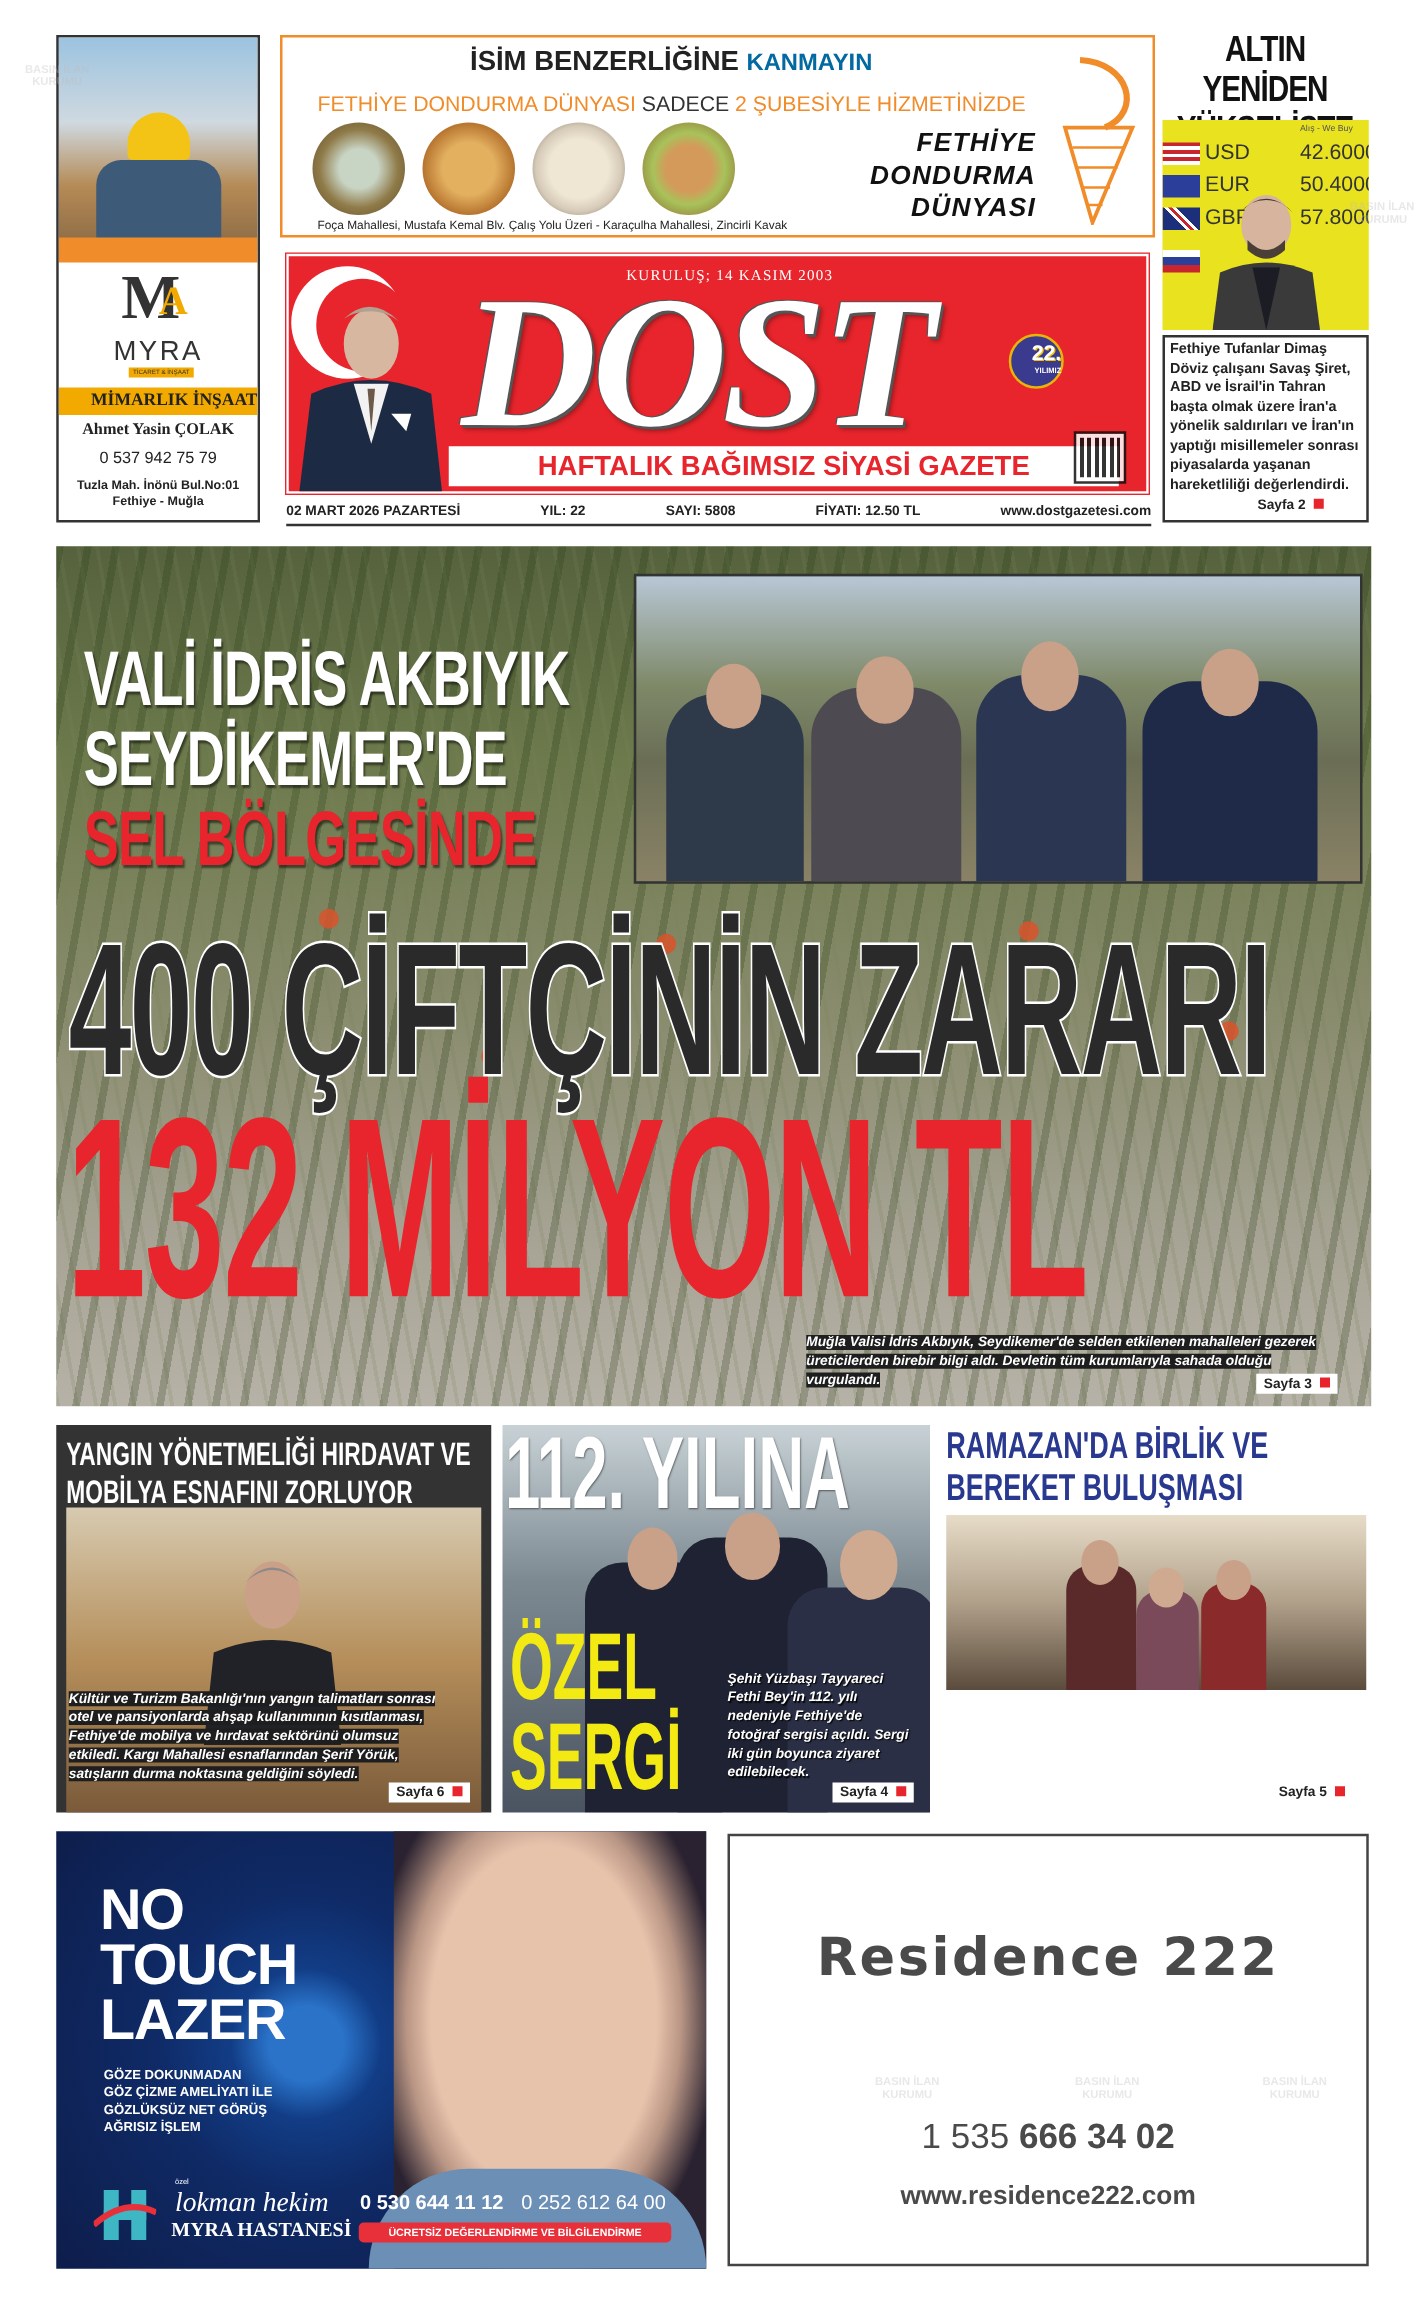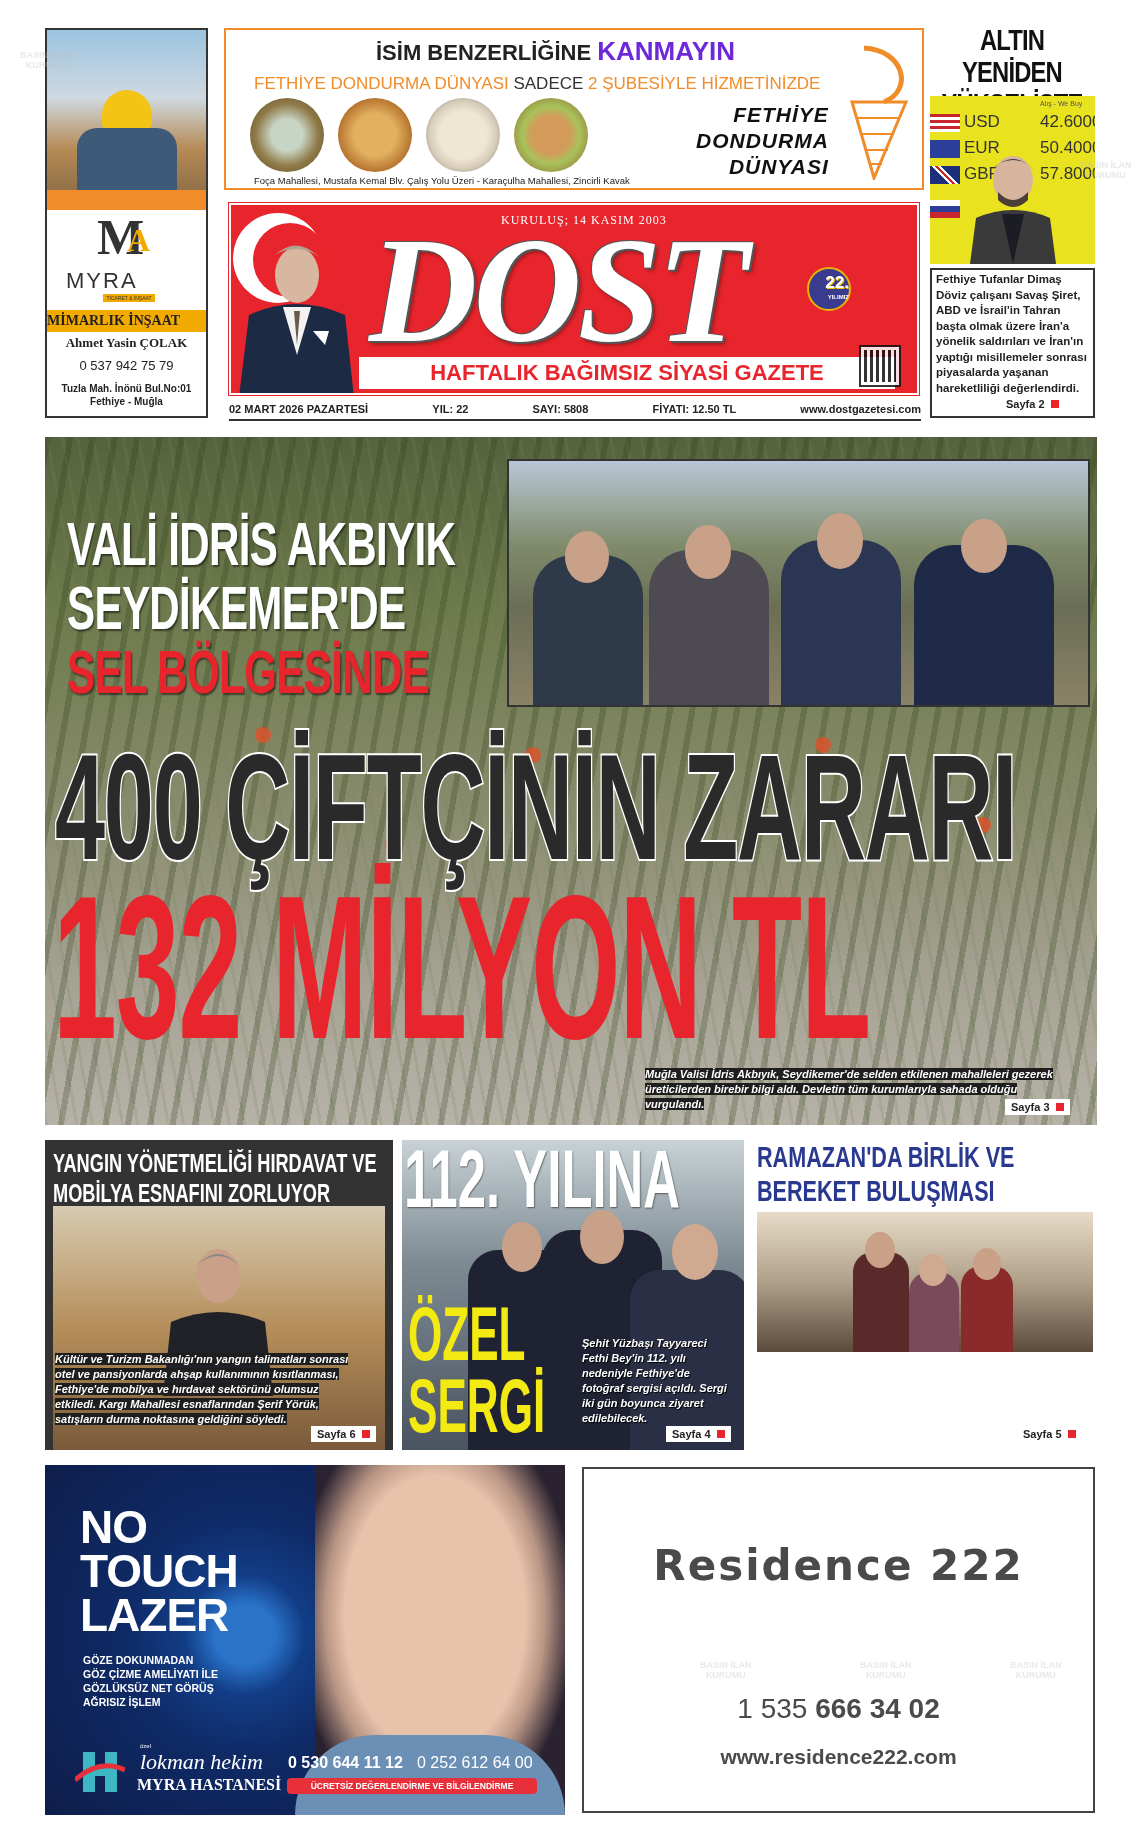--- a/index.html
+++ b/index.html
@@ -10,31 +10,31 @@
   
   .left-ad { left: 45px; top: 28px; width: 163px; height: 390px; border: 2px solid #333; background: #fff; overflow: hidden; }
   .left-ad .photo { position: absolute; left: 0; top: 0; width: 100%; height: 170px;
     background: linear-gradient(180deg, #9cc3e0 0%, #cfd9e0 40%, #b58a55 70%, #8a6a45 100%); }
   .left-ad .helmet { position: absolute; left: 55px; top: 60px; width: 50px; height: 38px; background: #f3c316; border-radius: 25px 25px 4px 4px; }
   .left-ad .body { position: absolute; left: 30px; top: 98px; width: 100px; height: 70px; background: #3d5a78; border-radius: 20px 20px 0 0; }
   .left-ad .orange-band { position: absolute; left: 0; top: 160px; width: 100%; height: 30px; background: #f08c2a; z-index: 0; }
   .left-ad .white-area { position: absolute; left: 0; top: 180px; width: 100%; height: 210px; background: #fff; }
   .left-ad .logo-m { position: absolute; left: 50px; top: 178px; font-family: "Liberation Serif", serif; font-weight: bold; font-size: 50px; color: #333; }
   .left-ad .logo-a { position: absolute; left: 80px; top: 192px; font-family: "Liberation Serif", serif; font-weight: bold; font-size: 32px; color: #f2a900; }
-  .left-ad .brand { position: absolute; left: 0; width: 100%; top: 238px; text-align: left; font-size: 22px; letter-spacing: 2px; color: #333; margin-left: 19px; }
+  .left-ad .brand { position: absolute; left: 0; width: 100%; top: 238px; text-align: center; font-size: 22px; letter-spacing: 2px; color: #333; }
   .left-ad .tag { position: absolute; left: 56px; top: 264px; width: 52px; height: 8px; background: #f2a900; font-size: 5px; color: #333; text-align: center; line-height: 8px; }
-  .left-ad .ribbon { position: absolute; left: 0; top: 280px; width: 100%; height: 22px; background: #f2a900; text-align: left; font-family: "Liberation Serif", serif; font-weight: bold; font-size: 14px; line-height: 22px; color: #222; }
+  .left-ad .ribbon { position: absolute; left: 0; top: 280px; width: 100%; height: 22px; background: #f2a900; text-align: right; font-family: "Liberation Serif", serif; font-weight: bold; font-size: 14px; line-height: 22px; color: #222; }
   .left-ad .name { position: absolute; left: 0; top: 305px; width: 100%; text-align: center; font-family: "Liberation Serif", serif; font-weight: bold; font-size: 13px; }
   .left-ad .phone { position: absolute; left: 0; top: 328px; width: 100%; text-align: center; font-size: 13px; }
   .left-ad .addr { position: absolute; left: 0; top: 352px; width: 100%; text-align: center; font-size: 10px; font-weight: bold; line-height: 13px; }
 
   
   .top-ad { left: 224px; top: 28px; width: 700px; height: 162px; border: 2px solid #f08c2a; background: #fff; overflow: hidden; }
   .top-ad .l1 { position: absolute; left: 150px; top: 6px; font-weight: bold; font-size: 22px; color: #222; white-space: nowrap; }
-  .top-ad .l1 .accent { color: #6d28d9; font-size: 26px; }
+  .top-ad .l1 .accent { color: #0369a1; font-size: 19px; }
   .top-ad .l2 { position: absolute; left: 28px; top: 44px; font-size: 17px; white-space: nowrap; color: #f08c2a; }
   .top-ad .l2 .dark { color: #333; }
   .top-ad .circle { position: absolute; top: 68px; width: 74px; height: 74px; border-radius: 50%; }
   .top-ad .brand { position: absolute; left: 470px; top: 72px; font-weight: bold; font-style: italic; font-size: 21px; line-height: 26px; text-align: right; color: #111; letter-spacing: 1px; }
   .top-ad .addr { position: absolute; left: 28px; top: 145px; font-size: 9.5px; color: #222; white-space: nowrap; }
   .top-ad .cone { position: absolute; left: 618px; top: 10px; width: 70px; height: 140px; }
 
   
   .masthead { left: 229px; top: 203px; width: 690px; height: 192px; background: #e8252c; border: 2px solid #fff; outline: 1px solid #e8252c; overflow: hidden; }
   .masthead .crescent { position: absolute; left: 2px; top: 8px; width: 90px; height: 90px; border-radius: 50%; background: #fff; }

